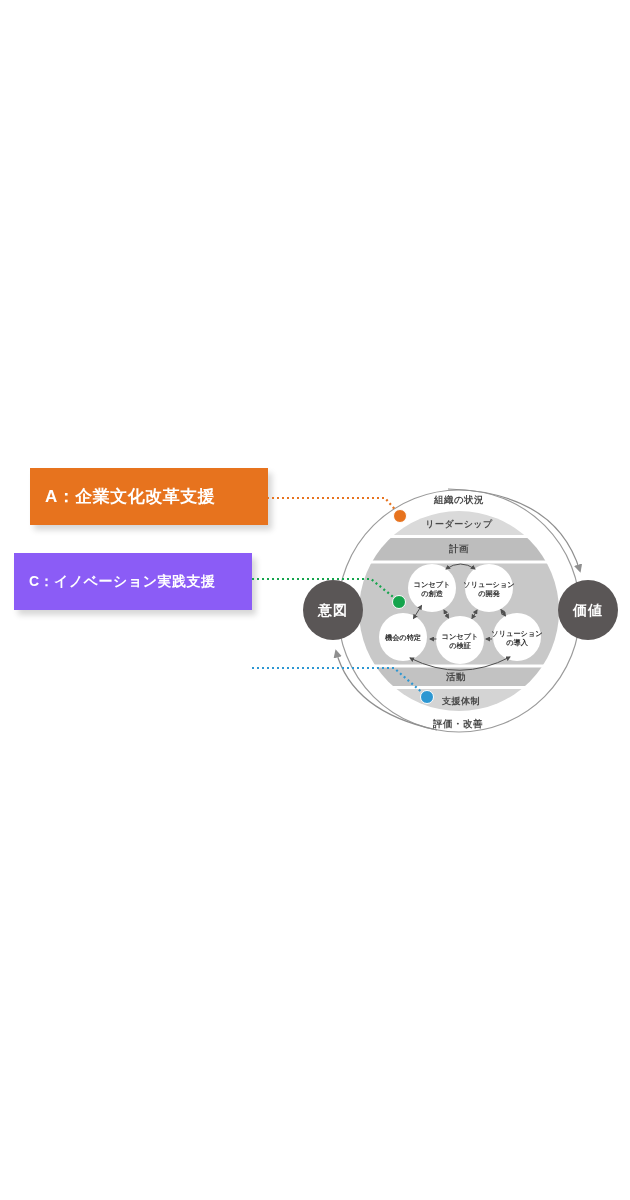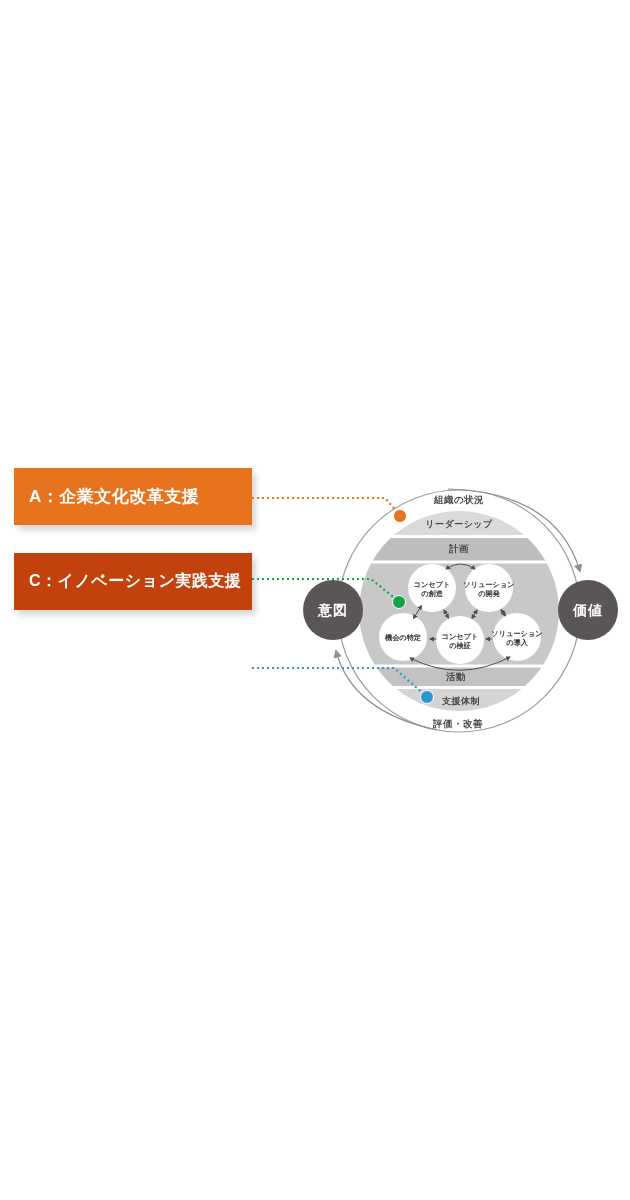--- a/index.html
+++ b/index.html
@@ -18,22 +18,22 @@
     height: 57px;
     display: flex;
     align-items: center;
     box-sizing: border-box;
     padding-left: 15px;
     color: #ffffff;
     font-weight: bold;
     letter-spacing: 0.5px;
     box-shadow: 4px 5px 6px rgba(0,0,0,0.16);
   }
-  .legend-a { top: 468px; background: #e7731e; font-size: 17px; }
-  .legend-c { top: 553px; background: #c2410c; font-size: 16px; align-items: center; }
+  .legend-a { top: 468px; background: #e7731e; font-size: 17px; margin-left: 16px; }
+  .legend-c { top: 553px; background: #8b5cf6; font-size: 14px; align-items: center; }
   .legend-b { top: 639px; background: #2d97d2; font-size: 15px; }
   svg.diagram { position: absolute; left: 0; top: 0; }
   text { font-family: "Liberation Sans", sans-serif; }
   .band-label { fill: #4a4a4a; font-weight: bold; letter-spacing: 0.5px; }
   .ring-label { fill: #4a4a4a; font-weight: bold; letter-spacing: 0.5px; }
   .circle-label { fill: #333333; font-weight: bold; }
   .node-label { fill: #ffffff; font-weight: bold; letter-spacing: 1px; }
   .proc-arrow { stroke: #4f4f4f; stroke-width: 1; fill: none; }
   .outer-arrow { stroke: #8f8f8f; stroke-width: 1.2; fill: none; }
   .connector { fill: none; stroke-width: 2.2; stroke-dasharray: 2 3; }

